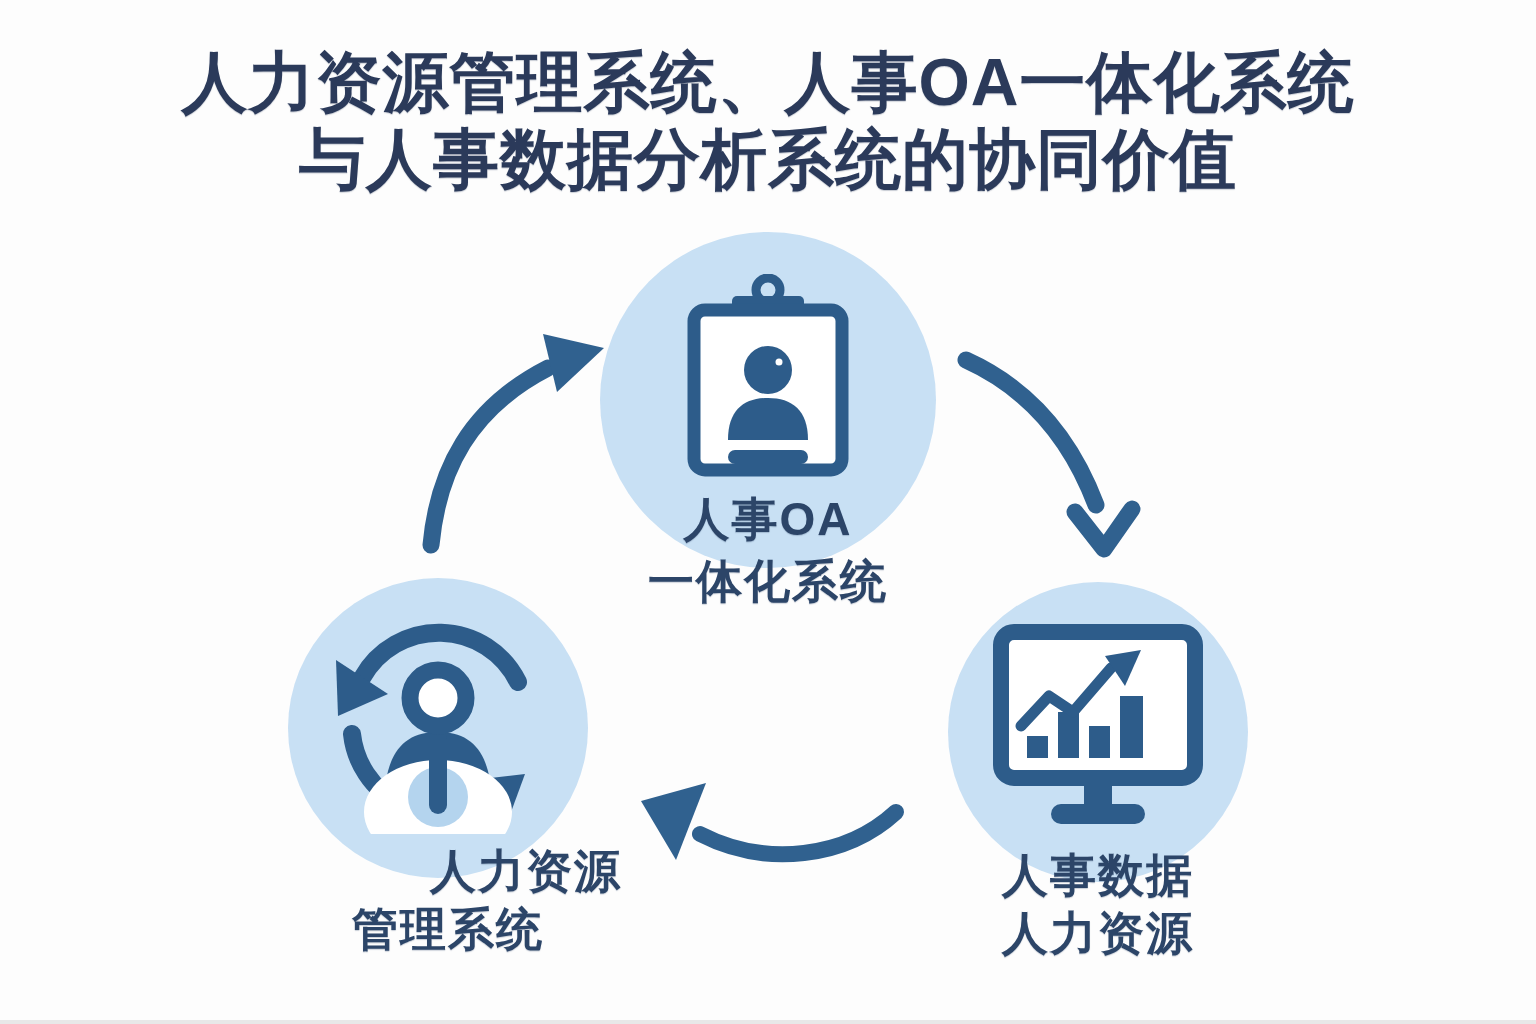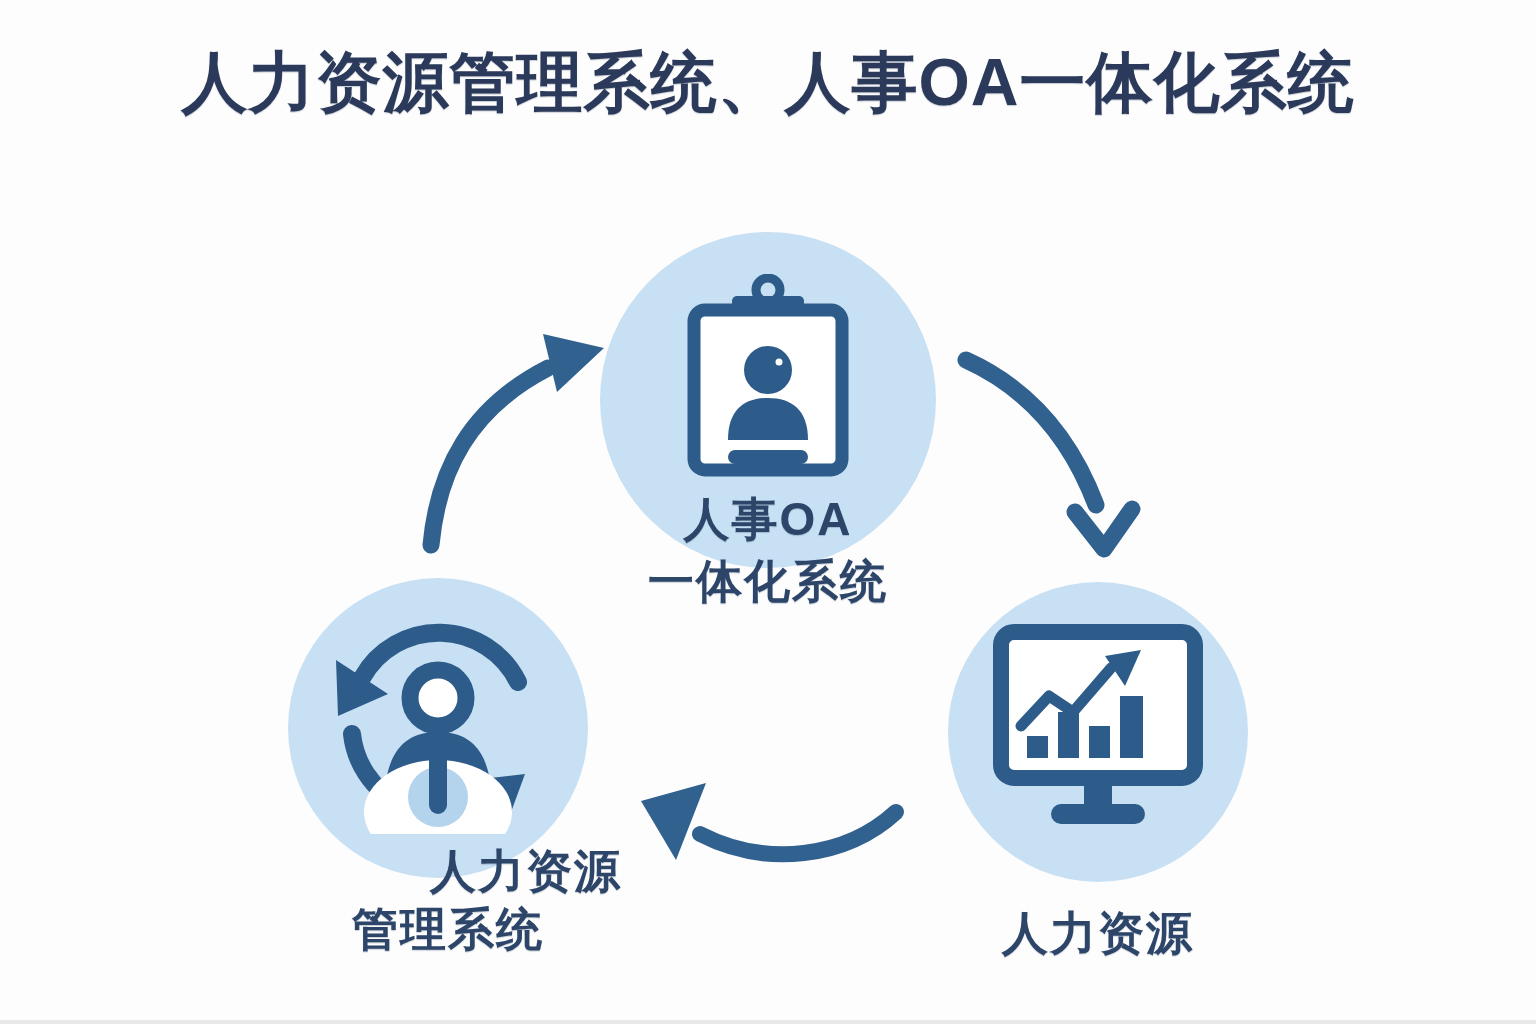--- a/index.html
+++ b/index.html
@@ -42,20 +42,21 @@
   svg.abs{position:absolute;}
   .arrows{left:0;top:0;pointer-events:none;}
 </style>
 </head>
 <body>
 
 <div class="canvas">
 
   <div class="title">
     <div>人力资源管理系统、人事OA一体化系统</div>
+    <div>与人事数据分析系统的协同价值</div>
   </div>
 
   <div class="node-circle circle-oa"></div>
   <div class="node-circle circle-hrm"></div>
   <div class="node-circle circle-analytics"></div>
 
   <svg class="abs arrows" width="1536" height="1024" viewBox="0 0 1536 1024">
     <g>
       <path d="M 431 545 C 438 470 470 408 548 368" fill="none" stroke="var(--arrow)" stroke-width="17" stroke-linecap="round"></path>
       <polygon points="604,348 543,334 557,392" fill="var(--arrow)"></polygon>
@@ -101,15 +102,16 @@
     <rect x="100" y="104" width="21" height="32" fill="var(--icon-dark)"></rect>
     <rect x="131" y="74" width="23" height="62" fill="var(--icon-dark)"></rect>
     <polyline points="32,104 60,74 84,90 122,46" fill="none" stroke="var(--icon-dark)" stroke-width="11" stroke-linecap="round" stroke-linejoin="round"></polyline>
     <polygon points="152,28 116,34 136,64" fill="var(--icon-dark)"></polygon>
   </svg>
 
   <div class="node-label lbl-oa-2">一体化系统</div>
   <div class="node-label lbl-oa-1">人事OA</div>
   <div class="node-label lbl-hrm-1">人力资源</div>
   <div class="node-label lbl-hrm-2">管理系统</div>
+  <div class="node-label lbl-ana-1">人事数据</div>
   <div class="node-label lbl-ana-2">人力资源</div>
 
 </div>
 
 </body></html>

